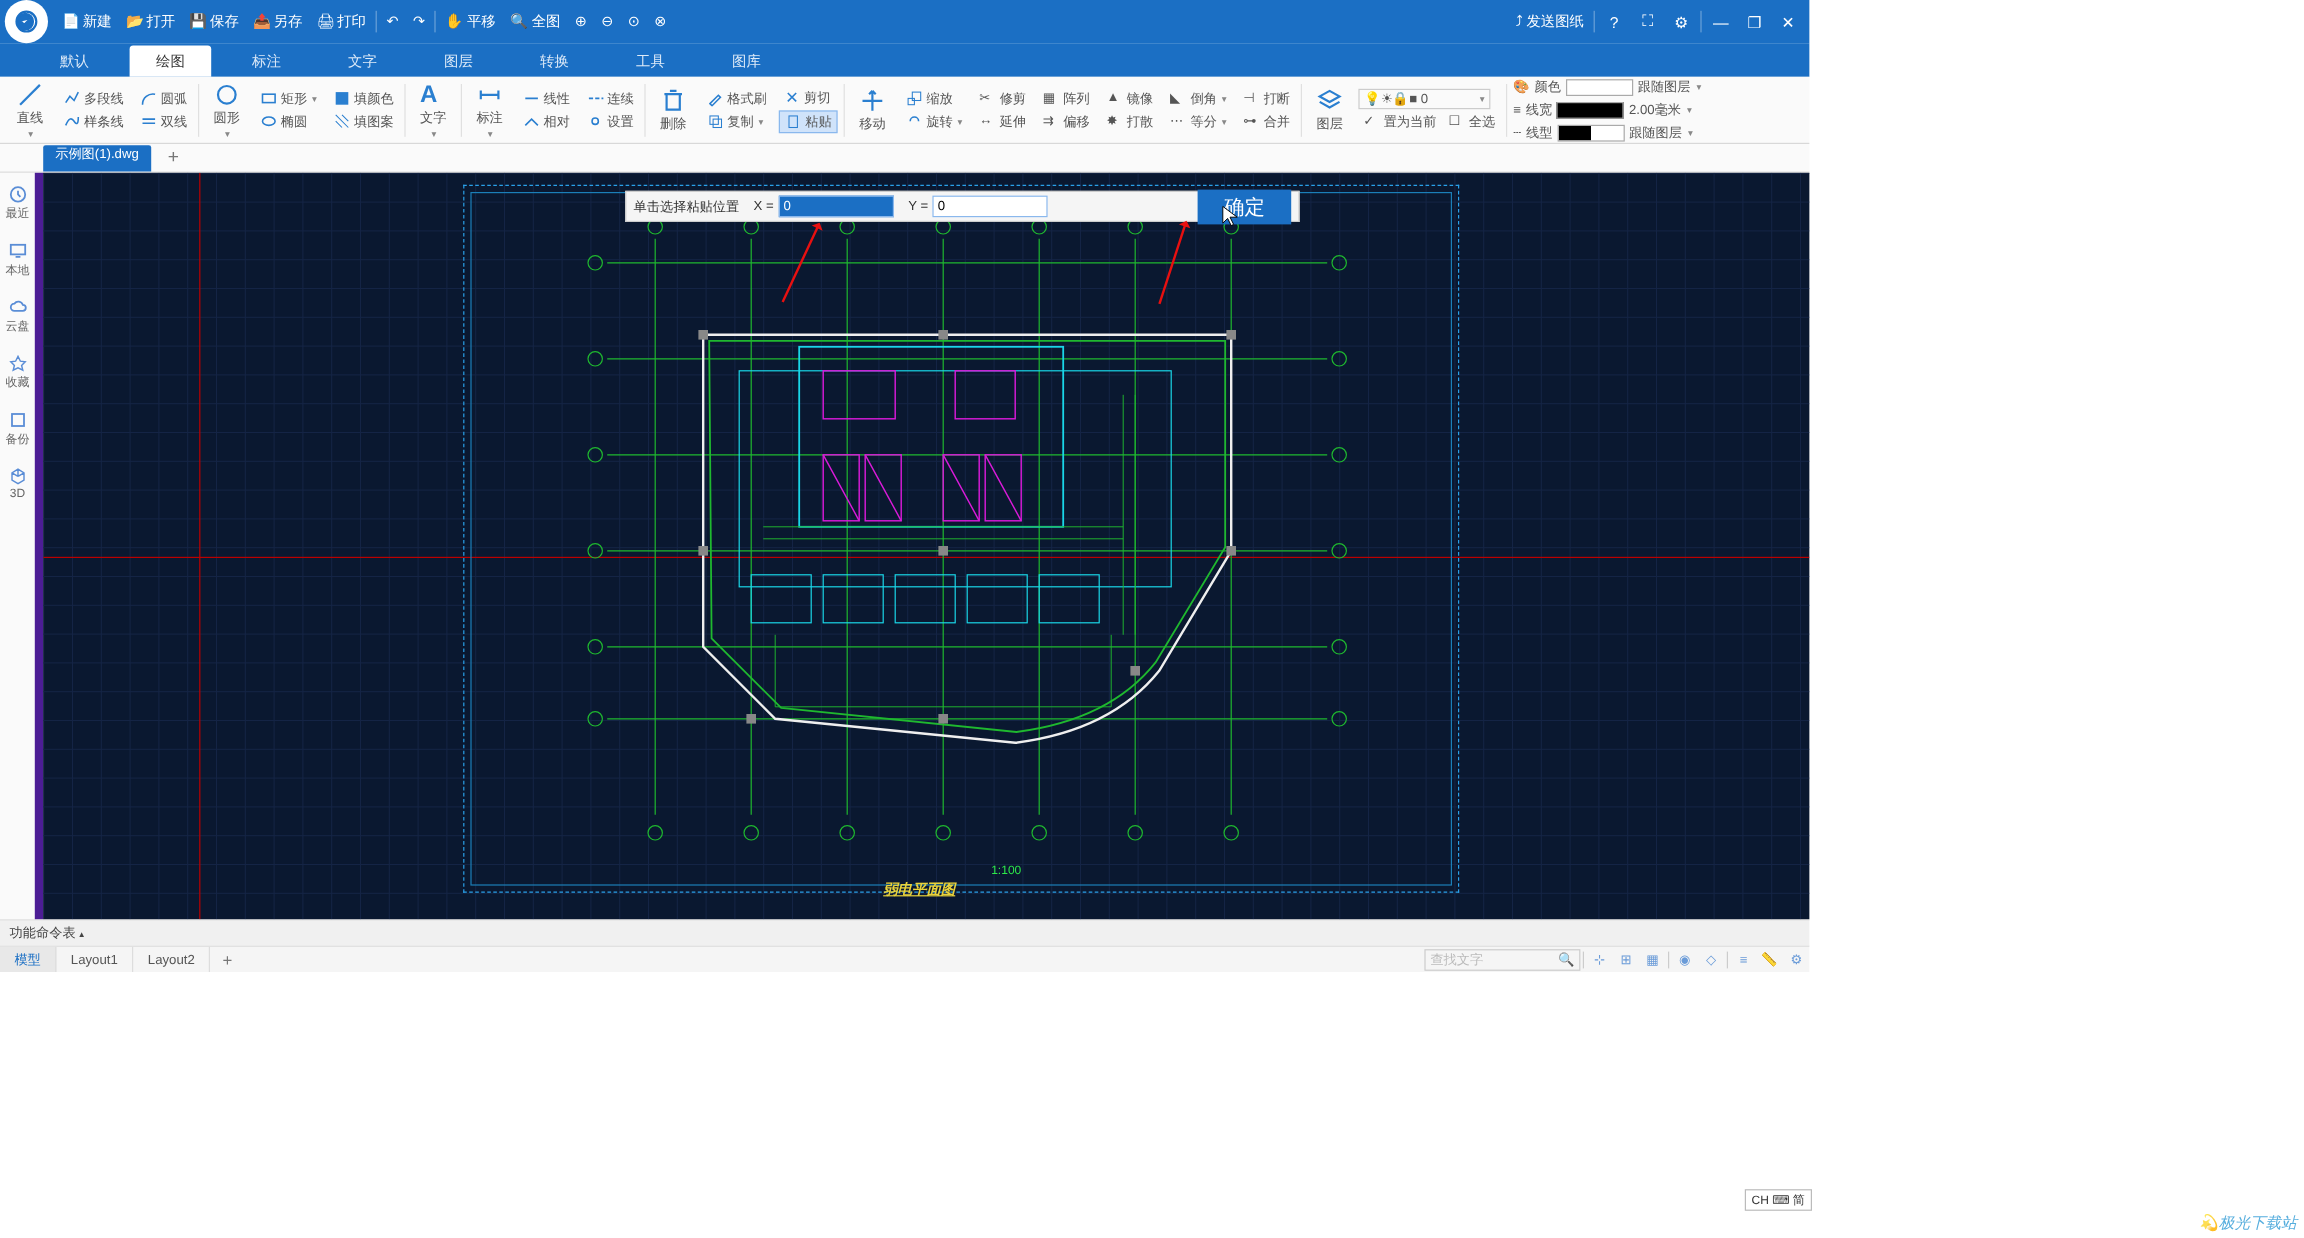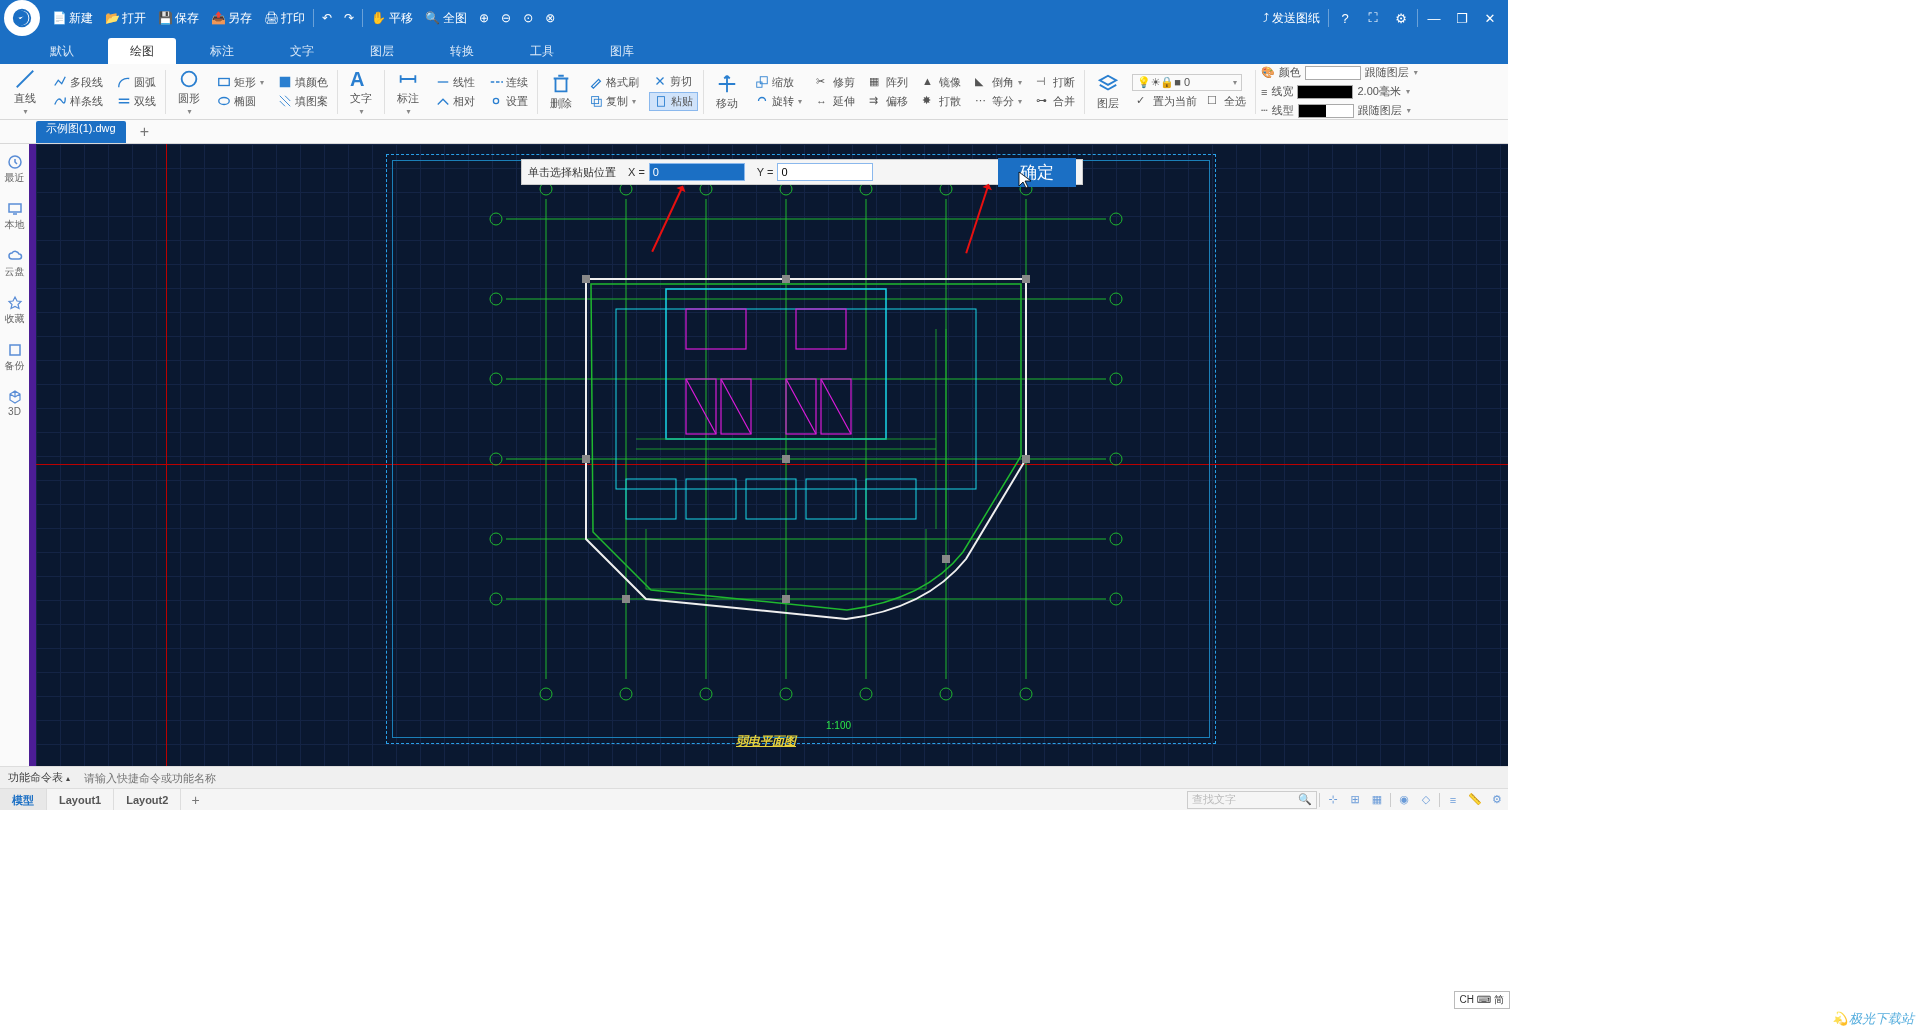--- a/index.html
+++ b/index.html
@@ -67,21 +67,21 @@
 .crosshair-v { position: absolute; top: 0; bottom: 0; left: 130px; width: 1px; background: #b00; }
 
 
 .cmdbar { height: 22px; background: #f0f0f0; border-top: 1px solid #ddd; display: flex; align-items: center; font-size: 11px; color: #666; }
 .cmdlabel { padding: 0 8px; color: #444; }
 .cmdlabel .dd2 { font-size: 8px; }
 .cmdinput { flex: 1; border: none; background: transparent; color: #aaa; padding: 0 6px; font-size: 11px; }
 
 
 .bottombar { height: 22px; background: #f5f5f5; border-top: 1px solid #ddd; display: flex; align-items: center; font-size: 11px; }
-.layouttab { padding: 0 12px; height: 22px; line-height: 22px; cursor: pointer; color: #555; border-right: 1px solid #ddd; font-weight: bold; }
+.layouttab { padding: 0 12px; height: 22px; line-height: 22px; cursor: pointer; color: #555; border-right: 1px solid #ddd; }
 .layouttab.active { background: #e8e8e8; color: #1b6fc4; }
 .addlayout { padding: 0 10px; cursor: pointer; color: #777; font-size: 14px; }
 .bb-spacer { flex: 1; }
 .ime-badge { position: absolute; right: 410px; bottom: 23px; background: #fff; border: 1px solid #bbb; padding: 1px 5px; font-size: 10px; color: #333; }
 .search-box { width: 130px; height: 18px; border: 1px solid #ccc; color: #bbb; padding: 0 4px; display: flex; align-items: center; justify-content: space-between; }
 .bb-btn { width: 22px; height: 22px; display: flex; align-items: center; justify-content: center; cursor: pointer; color: #6a9bd8; }
 .bb-sep { width: 1px; height: 14px; background: #ccc; margin: 0 2px; }
 .watermark { position: absolute; right: 6px; bottom: 4px; color: #3aa0d8; font-size: 13px; font-style: italic; opacity: 0.85; }
 
 
@@ -622,21 +622,20 @@
         <path d="M1 1l0 14 4-4 3 6 2-1-3-6 6 0z" fill="#fff" stroke="#000" stroke-width="0.8"></path>
       </svg>
 
     <div class="arrow-red" style="left:630px;top:41px;height:70px;transform:rotate(25deg)"></div>
     <div class="arrow-red" style="left:940px;top:41px;height:70px;transform:rotate(18deg)"></div>
   </div>
 </div>
 
 <div class="cmdbar">
   <span class="cmdlabel"><span>功能命令表</span> <span class="dd2">▴</span></span>
-  <input class="cmdinput" placeholder="请输入快捷命令或功能名称" style="">
 </div>
 
 <div class="bottombar">
   <div class="layouttab active">模型</div>
   <div class="layouttab">Layout1</div>
   <div class="layouttab">Layout2</div>
   <div class="addlayout">+</div>
   <div class="bb-spacer"></div>
   <div class="search-box">
       <span>查找文字</span>

